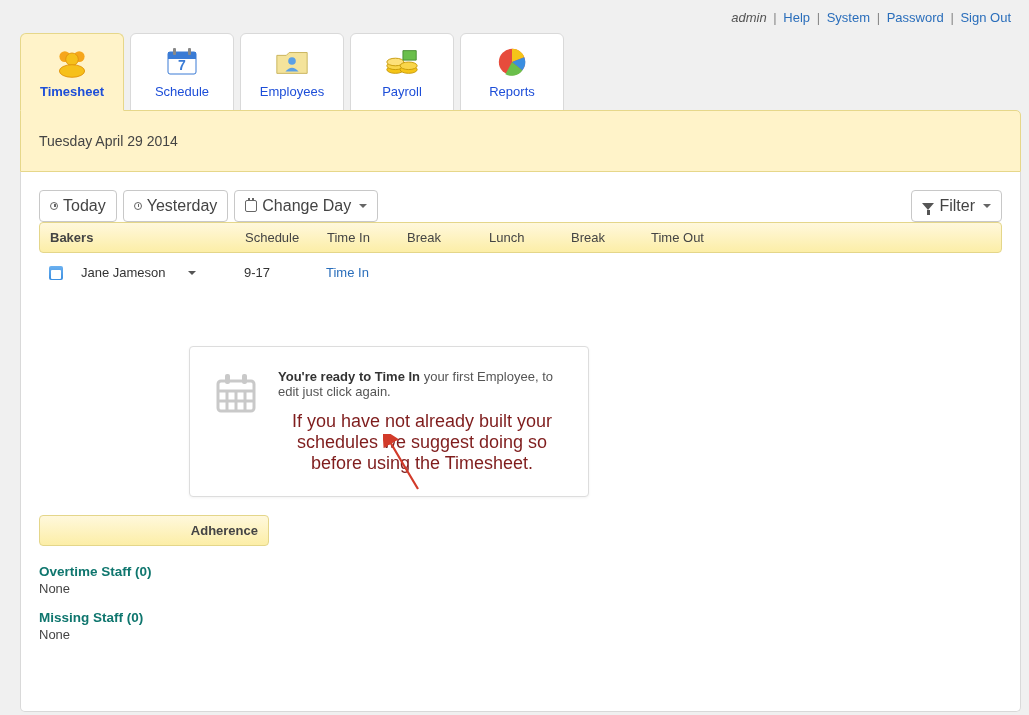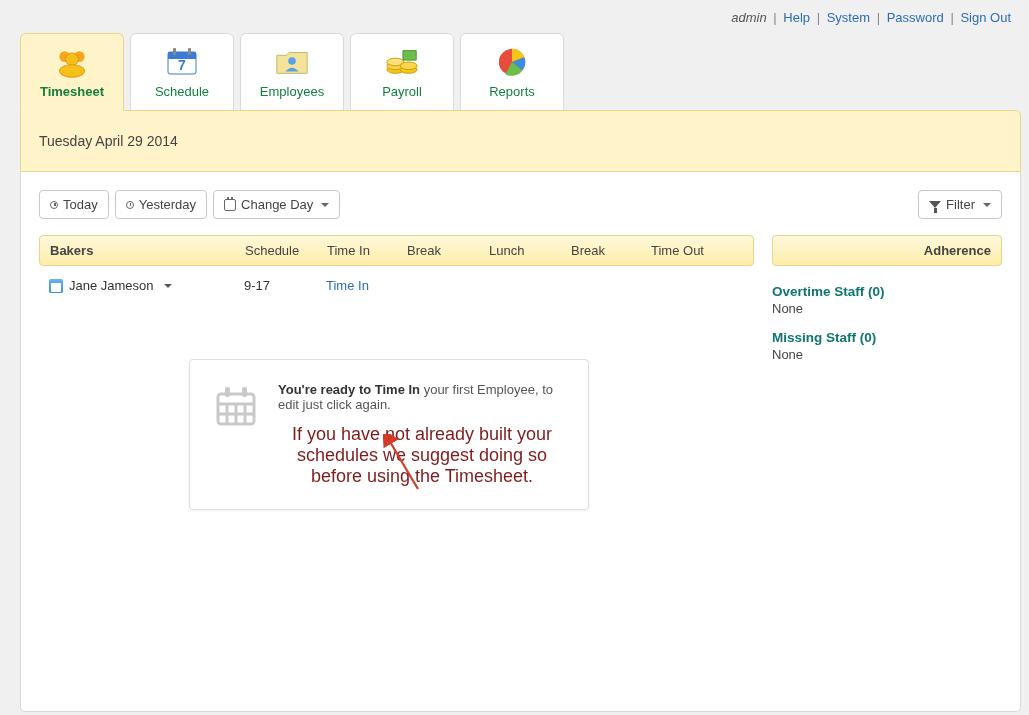--- a/index.html
+++ b/index.html
@@ -40,21 +40,21 @@
     margin-bottom: -1px;
     z-index: 1;
   }
   .tab.active {
     background: #fff3c9;
     border-color: #e6d78a;
     z-index: 3;
     border-bottom-color: #fff3c9;
   }
   .tab .tab-icon { width: 36px; height: 32px; display:flex; align-items:center; justify-content:center; }
-  .tab .tab-label { font-size: 13px; color: #15803d; font-weight: 500; }
+  .tab .tab-label { font-size: 13px; color: #1d4ed8; font-weight: 500; }
   .tab.active .tab-label { font-weight: 700; }
   .datebar {
     background: #fff3c9;
     border: 1px solid #e6d78a;
     border-radius: 0 5px 0 0;
     padding: 22px 18px;
     font-size: 14px;
     color: #444;
     position: relative;
     z-index: 2;
@@ -76,36 +76,36 @@
     align-items: center;
   }
   .btn {
     display: inline-flex;
     align-items: center;
     gap: 5px;
     background: #fff;
     border: 1px solid #c8c8c8;
     border-radius: 4px;
     padding: 6px 10px;
-    font-size: 13px;
+    font-size: 16px;
     color: #444;
     cursor: pointer;
   }
   .btn .caret {
     width: 0; height: 0;
     border-left: 4px solid transparent;
     border-right: 4px solid transparent;
     border-top: 4px solid #666;
     margin-left: 3px;
   }
   .toolbar-right { margin-left: auto; }
   .content {
     display: flex;
     gap: 18px;
-    margin-top: 16px;
+    flex-direction: column;
   }
   .main { flex: 1; }
   .side { width: 230px; }
   .row-header {
     display: flex;
     background: linear-gradient(#fff8dc, #fceea7);
     border: 1px solid #e4d68a;
     border-radius: 4px;
     padding: 7px 10px;
     font-size: 13px;
@@ -121,21 +121,21 @@
   .col-break { width: 82px; }
   .col-lunch { width: 82px; }
   .col-break2 { width: 80px; }
   .col-timeout { width: 80px; }
   .data-row {
     display: flex;
     padding: 12px 10px 6px 10px;
     font-size: 13px;
     align-items: center;
   }
-  .data-row .col-name { display:flex; align-items:center; gap:6px; font-weight:400; }
+  .data-row .col-name { display:flex; align-items:center; gap:18px; font-weight:400; }
   .cal-mini {
     width: 14px; height: 14px;
     display: inline-block;
     background: linear-gradient(#6bb1f0,#3a8ee0);
     border-radius: 2px;
     position: relative;
   }
   .cal-mini::after {
     content:"";
     position:absolute; left:2px; right:2px; top:4px; bottom:1px;

